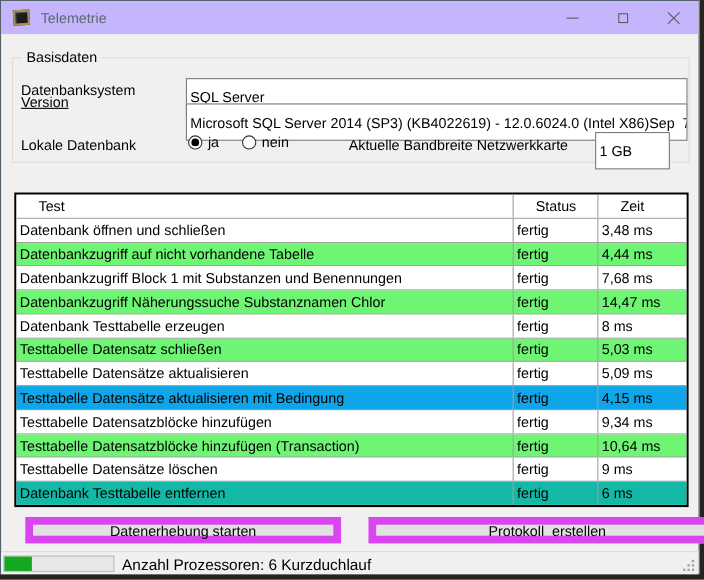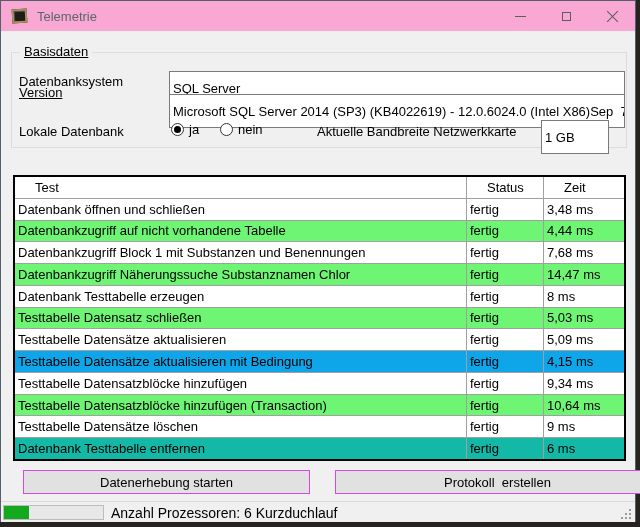--- a/index.html
+++ b/index.html
@@ -13,21 +13,21 @@
     overflow:hidden;
   }
   .window {
     position:absolute; left:0; top:0; width:636px; height:522px;
     background:#f0f0f0;
     border:1px solid #53606c;
   }
   
   .titlebar {
     position:absolute; left:0; top:0; right:0; height:30px;
-    background:#f9a8d4;
+    background:#c4b5fd;
     display:flex; align-items:center;
   }
   .app-icon {
     width:15px; height:14px; margin-left:11px;
     background:#1e1c18;
     border:2px solid #a8905c;
     transform:rotate(-3deg);
     box-shadow:inset 1px 1px 0 #4a4f55;
   }
   .title-text { margin-left:10px; color:#5d666d; font-size:13px; }
@@ -42,21 +42,21 @@
   .glyph-close::before { transform:rotate(45deg); }
   .glyph-close::after  { transform:rotate(-45deg); }
 
   
   .groupbox {
     position:absolute; left:10px; top:51px; width:616px; height:96px;
     border:1px solid #dcdcdc;
   }
   .groupbox-legend {
     position:absolute; left:8px; top:-9px;
-    background:#f0f0f0; padding:0 4px; color:#000;text-decoration:underline;
+    background:#f0f0f0; padding:0 4px; color:#000;
   }
   .fld-label { position:absolute; color:#000; }
   .textbox {
     position:absolute; height:20px; background:#fff;
     border:1px solid #7a7a7a;
     display:flex; align-items:center;
     padding:16px 3px; overflow:hidden; white-space:pre;
   }
   .textbox .tb-right { margin-left:auto; white-space:pre; }
   .radio { position:absolute; display:flex; align-items:center; cursor:default; }
@@ -86,21 +86,21 @@
     display:flex; align-items:center;
     padding-left:3px; overflow:hidden; white-space:nowrap;
     border-right:1px solid #a0a0a0;
   }
   .tcell:last-child { border-right:none; }
   .thead .tcell { padding-left:20px; }
 
   
   .btn {
     position:absolute; height:24px;
-    background:#e1e1e1; border:1px solid #d946ef;
+    background:#e1e1e1; border:7px solid #d946ef;
     display:flex; align-items:center; justify-content:center;
     font-size:13px; white-space:pre; cursor:default;
   }
 
   
   .statusbar {
     position:absolute; left:0; right:0; top:500px; height:21px;
     background:#f0f0f0; border-top:1px solid #d9d9d9;
   }
   .progress {

